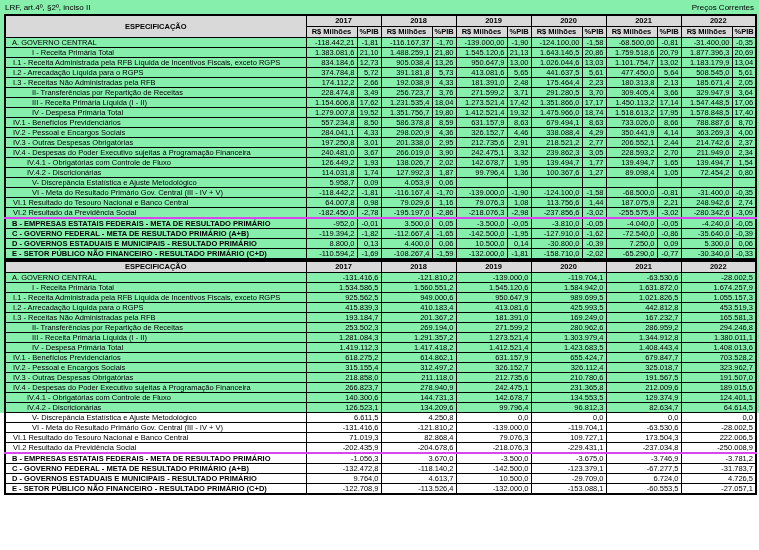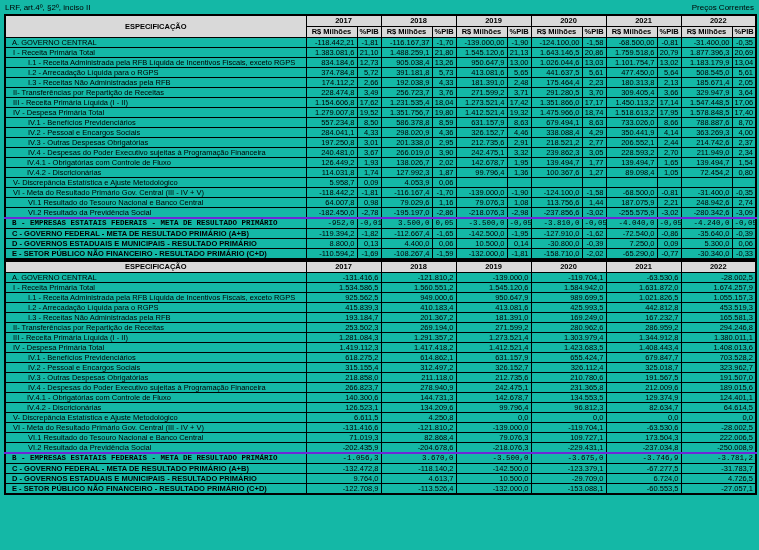--- a/index.html
+++ b/index.html
@@ -1,31 +1,31 @@
 <!DOCTYPE html>
 <html><head>
 <meta charset="utf-8">
 <style>
   html,body{margin:0;padding:0;background:#ffffff;}
   body{width:759px;height:550px;font-family:"Liberation Sans",sans-serif;color:#000;}
-  .page{box-sizing:border-box;width:759px;height:550px;padding:2px 4px 0 4px;background:#14b8a6;}
+  .page{box-sizing:border-box;width:759px;height:413px;padding:2px 4px 0 4px;background:#86efac;}
   .toprow{display:flex;justify-content:space-between;align-items:flex-end;font-size:8px;padding:1px 1px 2px 1px;}
   .caption-right{font-size:8px;text-align:right;margin:14px 1px 1px 0;}
   table{border-collapse:collapse;table-layout:fixed;width:751px;border:2px solid #000;}
   th,td{border:1px solid #000;font-size:7.5px;height:9px;line-height:9px;padding:0 2px;
         overflow:hidden;white-space:nowrap;box-sizing:content-box;}
   thead th{background:#d9d9d9;text-align:center;font-weight:bold;height:10px;line-height:10px;}
   thead tr:last-child th{border-bottom:1px solid #000000;}
   td.num{text-align:right;}
   td.spec{text-align:left;}
   tr.bold td.spec{font-weight:bold;}
-  tr.thick-top td{border-top:2px solid #6d28d9;font-family:Liberation Mono, monospace;}
+  tr.thick-top td{border-top:2px solid #d946ef;}
   td.lvl0{padding-left:6px;}
-  td.lvl1{padding-left:7px;}
-  td.lvl2{padding-left:22px;margin-top:33px;}
+  td.lvl1{padding-left:26px;}
+  td.lvl2{padding-left:7px;margin-top:33px;}
   td.lvl3{padding-left:21px;}
 </style>
 </head>
 <body>
 
 <div class="page">
 
   <div class="toprow">
     <span>LRF, art.4º, §2º, inciso II</span>
     <span>Preços Correntes</span>

